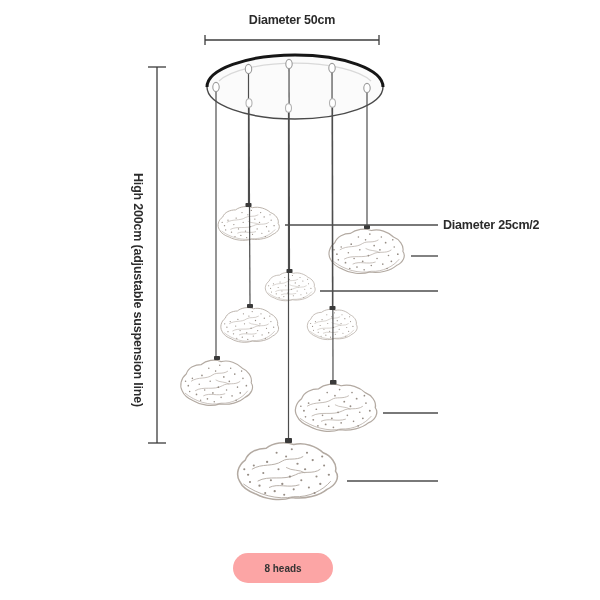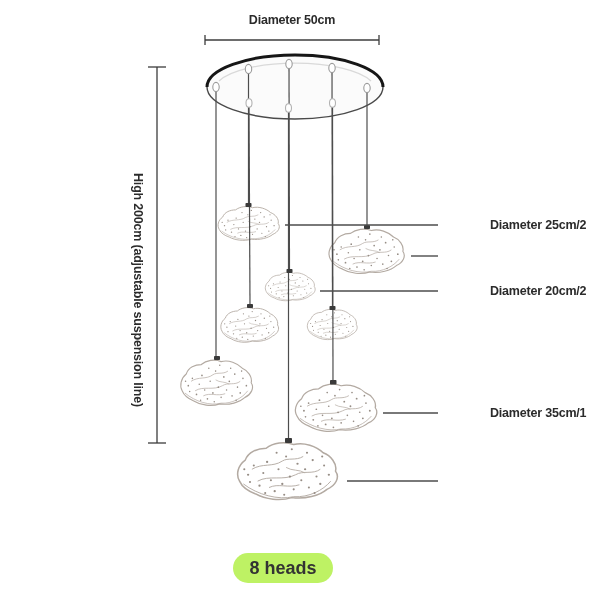--- a/index.html
+++ b/index.html
@@ -5,24 +5,24 @@
   html,body{margin:0;padding:0;}
   body{width:600px;height:600px;background:#ffffff;position:relative;overflow:hidden;
        font-family:"Liberation Sans","DejaVu Sans",sans-serif;}
   .stage{position:absolute;inset:0;width:600px;height:440px;}
   svg.draw{position:absolute;left:0;top:0;}
   .dim-label{position:absolute;font-weight:bold;font-size:12.5px;color:#2b2b2b;
              letter-spacing:-0.2px;line-height:18px;white-space:nowrap;}
   .top-label{left:205px;top:11px;width:174px;text-align:center;}
   .left-label{left:138px;top:290px;transform:translate(-50%,-50%) rotate(90deg);
               transform-origin:center center;}
-  .right-label{left:443px;margin-left:47px;}
+  .right-label{left:443px;}
   .badge{position:absolute;left:233px;top:553px;width:100px;height:30px;border-radius:15px;
-         background:#bef264;display:flex;align-items:center;justify-content:center;
-         font-weight:bold;font-size:18px;color:#333333;}
+         background:#fca5a5;display:flex;align-items:center;justify-content:center;
+         font-weight:bold;font-size:10px;color:#333333;}
 </style>
 </head>
 <body>
 
 <div class="stage">
 
   <svg class="draw" width="600" height="600" viewBox="0 0 600 600">
     <defs>
       <symbol id="pebble" viewBox="0 0 120 70" preserveAspectRatio="none">
         <path d="M9,45 C5,38 7,28 15,22 C18,13 28,9 37,9 C44,3 57,1 66,5 C77,2 90,7 97,14
@@ -141,17 +141,15 @@
       <line x1="383" y1="413" x2="438" y2="413"></line>
       <line x1="347" y1="481" x2="438" y2="481"></line>
     </g>
   </svg>
 
   <div class="dim-label top-label">Diameter 50cm</div>
 
   <div class="dim-label left-label">High 200cm (adjustable suspension line)</div>
 
   <div class="dim-label right-label" style="top:216px">Diameter 25cm/2</div>
-  <div class="dim-label right-label" style="top:282px">Diameter 20cm/2</div>
-  <div class="dim-label right-label" style="top:404px">Diameter 35cm/1</div>
 
   <div class="badge">8 heads</div>
 </div>
 
 </body></html>

